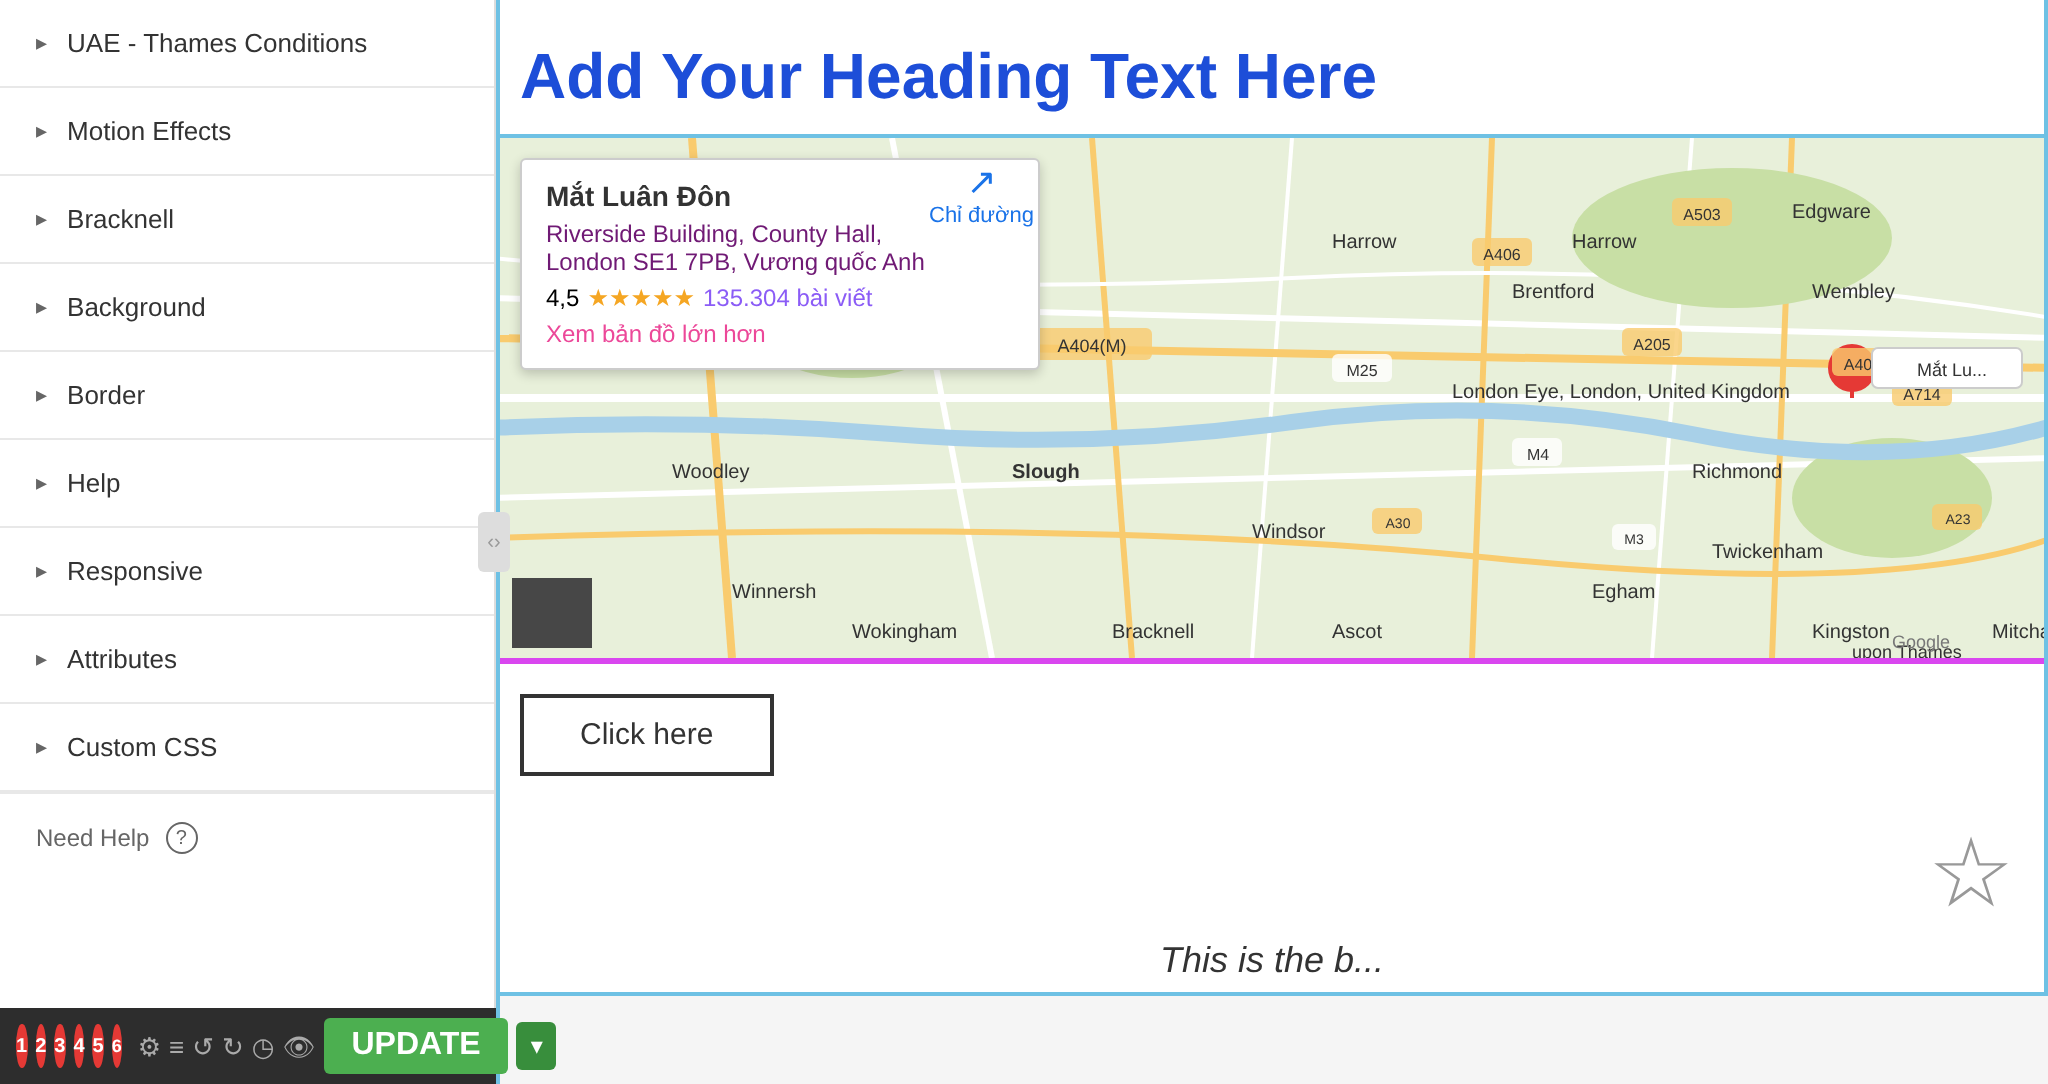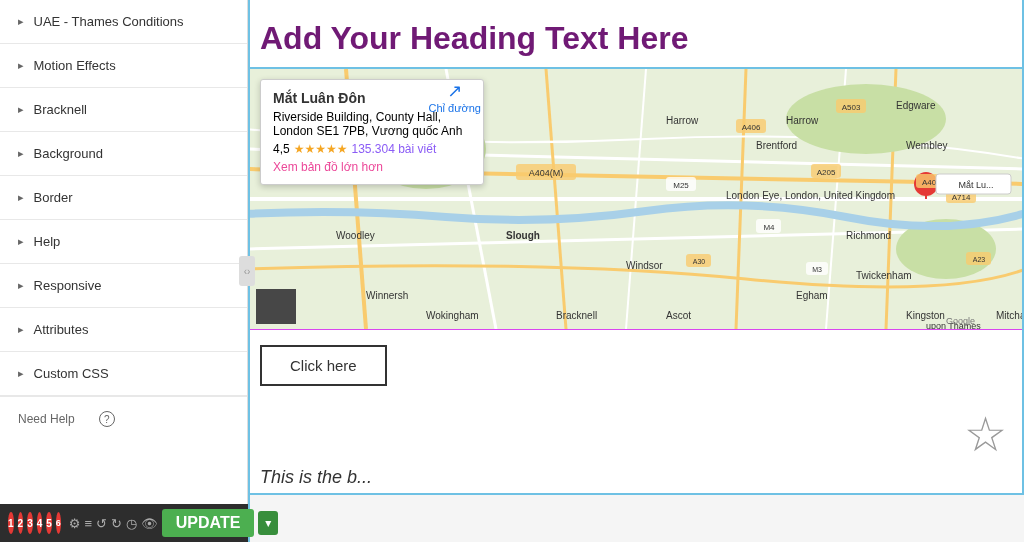--- a/index.html
+++ b/index.html
@@ -32,21 +32,21 @@
       font-size: 11px;
     }
 
     .need-help {
       margin-top: auto;
       padding: 14px 18px;
       font-size: 12px;
       color: #666;
       display: flex;
       align-items: center;
-      gap: 24px;
+      gap: 8px;
       border-top: 1px solid #e8e8e8;
     }
     .help-circle {
       width: 16px;
       height: 16px;
       border-radius: 50%;
       border: 1px solid #666;
       display: inline-flex;
       align-items: center;
       justify-content: center;
@@ -159,21 +159,21 @@
     }
 
     .heading-area {
       padding: 20px 10px 10px 10px;
       border-bottom: 2px solid #6ec1e4;
     }
 
     .heading-text {
       font-size: 32px;
       font-weight: bold;
-      color: #701a75;
+      color: #1d4ed8;
     }
 
     .map-container {
       position: relative;
       width: 100%;
       height: 260px;
       background: #e8efe0;
       overflow: hidden;
     }
 
@@ -185,33 +185,33 @@
 
     
     .map-popup {
       position: absolute;
       top: 10px;
       left: 10px;
       background: #fff;
       border: 1px solid #ccc;
       border-radius: 3px;
       padding: 10px 12px;
-      width: 224px;
+      width: 260px;
       box-shadow: 0 2px 6px rgba(0,0,0,0.2);
       font-size: 12px;
       z-index: 5;
     }
     .popup-title {
       font-size: 14px;
       font-weight: bold;
       color: #333;
       margin-bottom: 4px;
     }
     .popup-address {
-      color: #000000;
+      color: #701a75;
       font-size: 12px;
       margin-bottom: 4px;
     }
     .popup-rating {
       display: flex;
       align-items: center;
       gap: 4px;
       margin-bottom: 4px;
       font-size: 12px;
     }
@@ -230,41 +230,42 @@
     }
     .directions-icon {
       font-size: 18px;
       color: #1a73e8;
     }
     .map-link { color: #ec4899; font-size: 12px; text-decoration: none; cursor: pointer; }
 
     
     .button-area {
       padding: 15px 10px;
-      border-top: 1px solid #d946ef;
+      border-top: 3px solid #d946ef;
     }
     .click-btn {
       border: 2px solid #333;
       background: #fff;
       padding: 10px 28px;
       font-size: 15px;
       cursor: pointer;
       font-weight: normal;
       color: #333;
     }
     .star-icon {
       font-size: 48px;
       color: #999;
     }
 
     .bottom-text {
       font-style: italic;
       color: #333;
       font-size: 18px;
       padding: 0 10px 5px;
+      text-align: center;
     }
 
     
     .main-content::before {
       content: '';
       position: absolute;
       left: 0;
       top: 0;
       bottom: 0;
       width: 2px;

